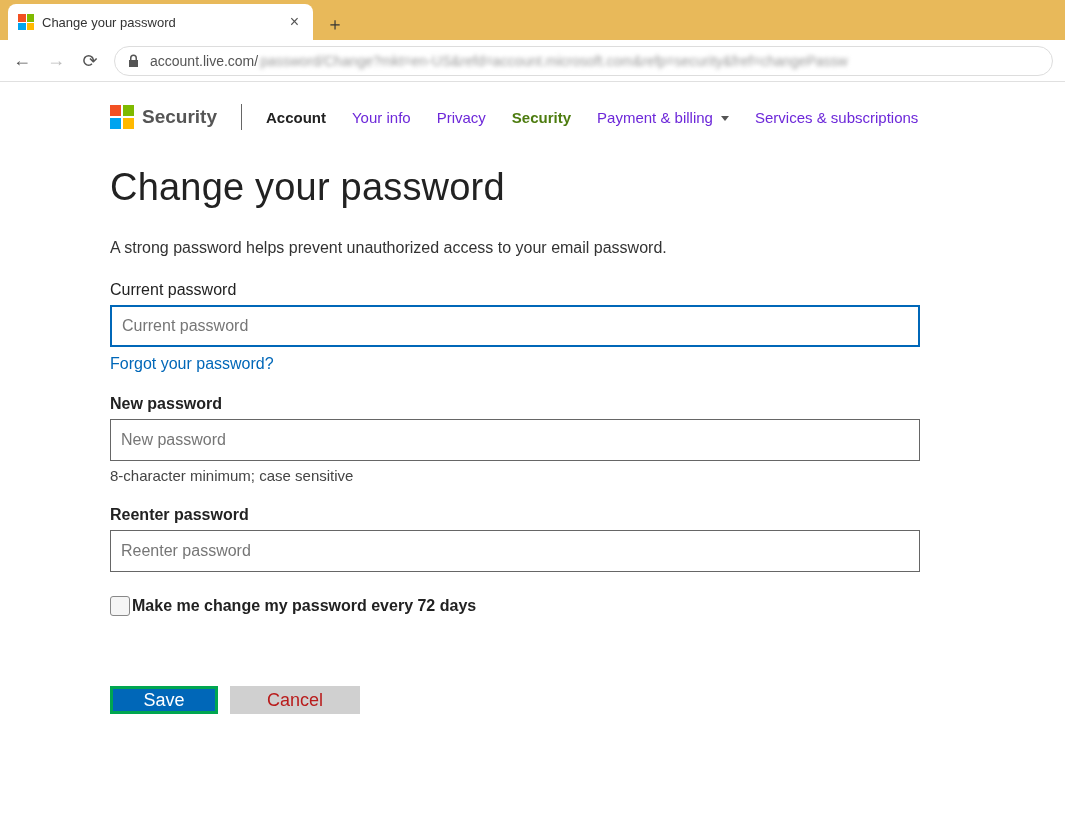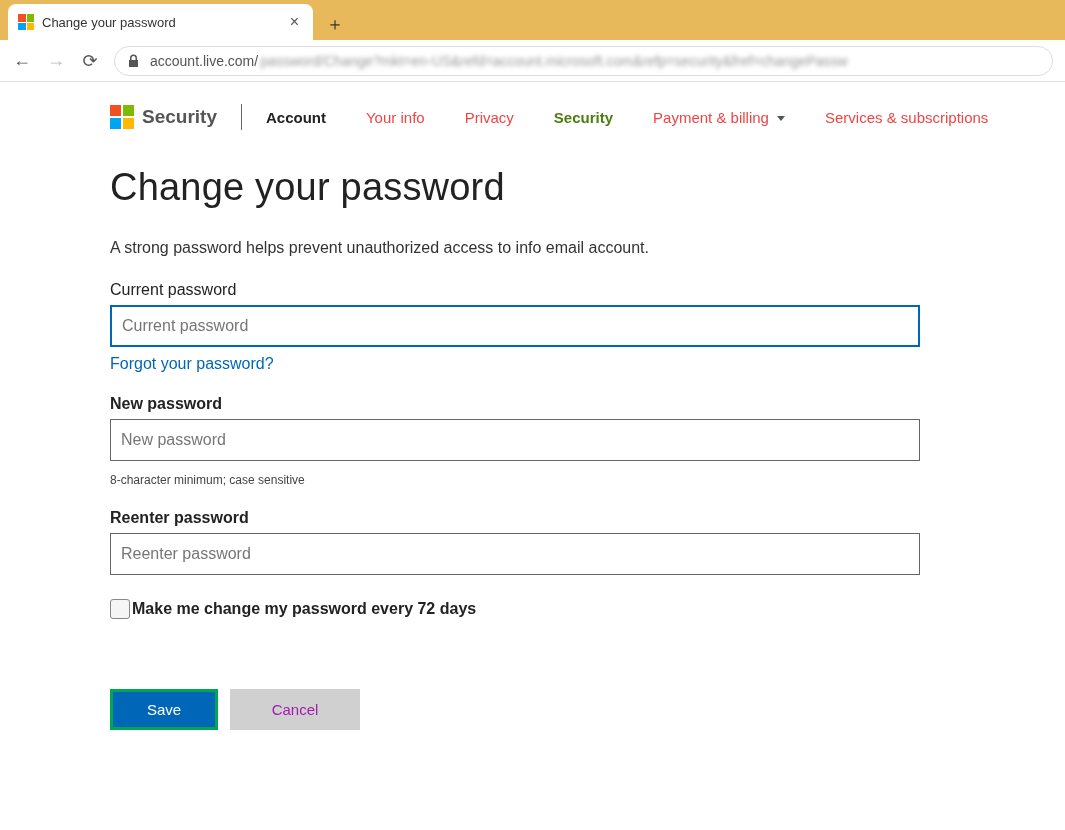--- a/index.html
+++ b/index.html
@@ -87,23 +87,23 @@
     .ms-logo-sq {
       width: 24px; height:24px;
       display:grid; grid-template: 1fr 1fr / 1fr 1fr; gap:2px;
     }
     .ms-logo-sq div:nth-child(1){background:#f25022;}
     .ms-logo-sq div:nth-child(2){background:#7fba00;}
     .ms-logo-sq div:nth-child(3){background:#00a4ef;}
     .ms-logo-sq div:nth-child(4){background:#ffb900;}
     .ms-logo-text { font-size:19px; font-weight:600; color:#555;}
     .divider { width:1px; height:26px; background:#666; margin: 0 6px;}
-    .nav { display:flex; align-items:center; gap:40px; }
+    .nav { display:flex; align-items:center; gap:26px; }
     .nav a {
-      color:#ef4444; font-size:15px; text-decoration:none;
+      color:#6d28d9; font-size:15px; text-decoration:none;
       display:flex; align-items:center; gap:6px;
     }
     .nav a.bold { font-weight:600; color:#222; }
     .nav a.active { font-weight:600; color:#4d7c0f; }
     .chev {
       display:inline-block;
       width:0; height:0;
       border-left:4px solid transparent;
       border-right:4px solid transparent;
       border-top:5px solid #555;
@@ -120,46 +120,46 @@
       width: 810px; height:42px;
       border:1px solid #666;
       font-size:16px; padding: 0 10px;
       color:#222; font-family:inherit;
       outline:none;
     }
     .text-input.focused { border:2px solid #0067b8; }
     .text-input::placeholder { color:#767676; }
     .forgot-link { display:inline-block; color:#0067b8; font-size:16px; margin-top:8px; text-decoration:none; }
     .group { margin-bottom: 22px; }
-    .hint { font-size:12px; color:#444; margin-top:12px; }
+    .hint { font-size:15px; color:#444; margin-top:6px; }
     .checkbox-row {
       display:flex; align-items:center; gap:2px; margin-top: 24px;
     }
     .checkbox {
       width:20px; height:20px;
       border:1px solid #888; border-radius:3px;
       background:#f5f5f5; cursor:pointer;
     }
     .checkbox-label { font-size:16px; font-weight:600; color:#222; }
 
     .button-row {
       margin-top: 70px;
       display:flex; gap:12px;
     }
     .btn {
-      height:41px; min-width:108px;
-      font-size:15px; font-family:inherit;
+      height:28px; min-width:108px;
+      font-size:18px; font-family:inherit;
       border:none; cursor:pointer;
       display:flex; align-items:center; justify-content:center;
     }
     .btn-primary {
       background:#0067b8; color:#fff;
       border:3px solid #00a651;
     }
-    .btn-secondary { background:#d0d0d0; color:#a21caf; min-width:130px; }
+    .btn-secondary { background:#d0d0d0; color:#b91c1c; min-width:130px; }
   </style>
 </head>
 <body>
 
 <div class="tabbar">
   <div class="tab">
     <div class="favicon">
       <div></div>
         <div></div>
         <div></div>
@@ -205,21 +205,21 @@
     <a>
       <span>Payment &amp; billing</span>
       <span class="chev"></span>
     </a>
     <a>Services &amp; subscriptions</a>
   </div>
 </div>
 
 <div class="content">
   <h1>Change your password</h1>
-  <p class="subtitle">A strong password helps prevent unauthorized access to info email account.</p>
+  <p class="subtitle">A strong password helps prevent unauthorized access to your email password.</p>
 
   <div class="group">
     <div class="field-label">Current password</div>
     <input type="password" class="text-input focused" placeholder="Current password" style="">
     <a href="#" class="forgot-link">Forgot your password?</a>
   </div>
 
   <div class="group">
     <div class="field-label bold">New password</div>
     <input type="password" class="text-input" placeholder="New password" style="">

